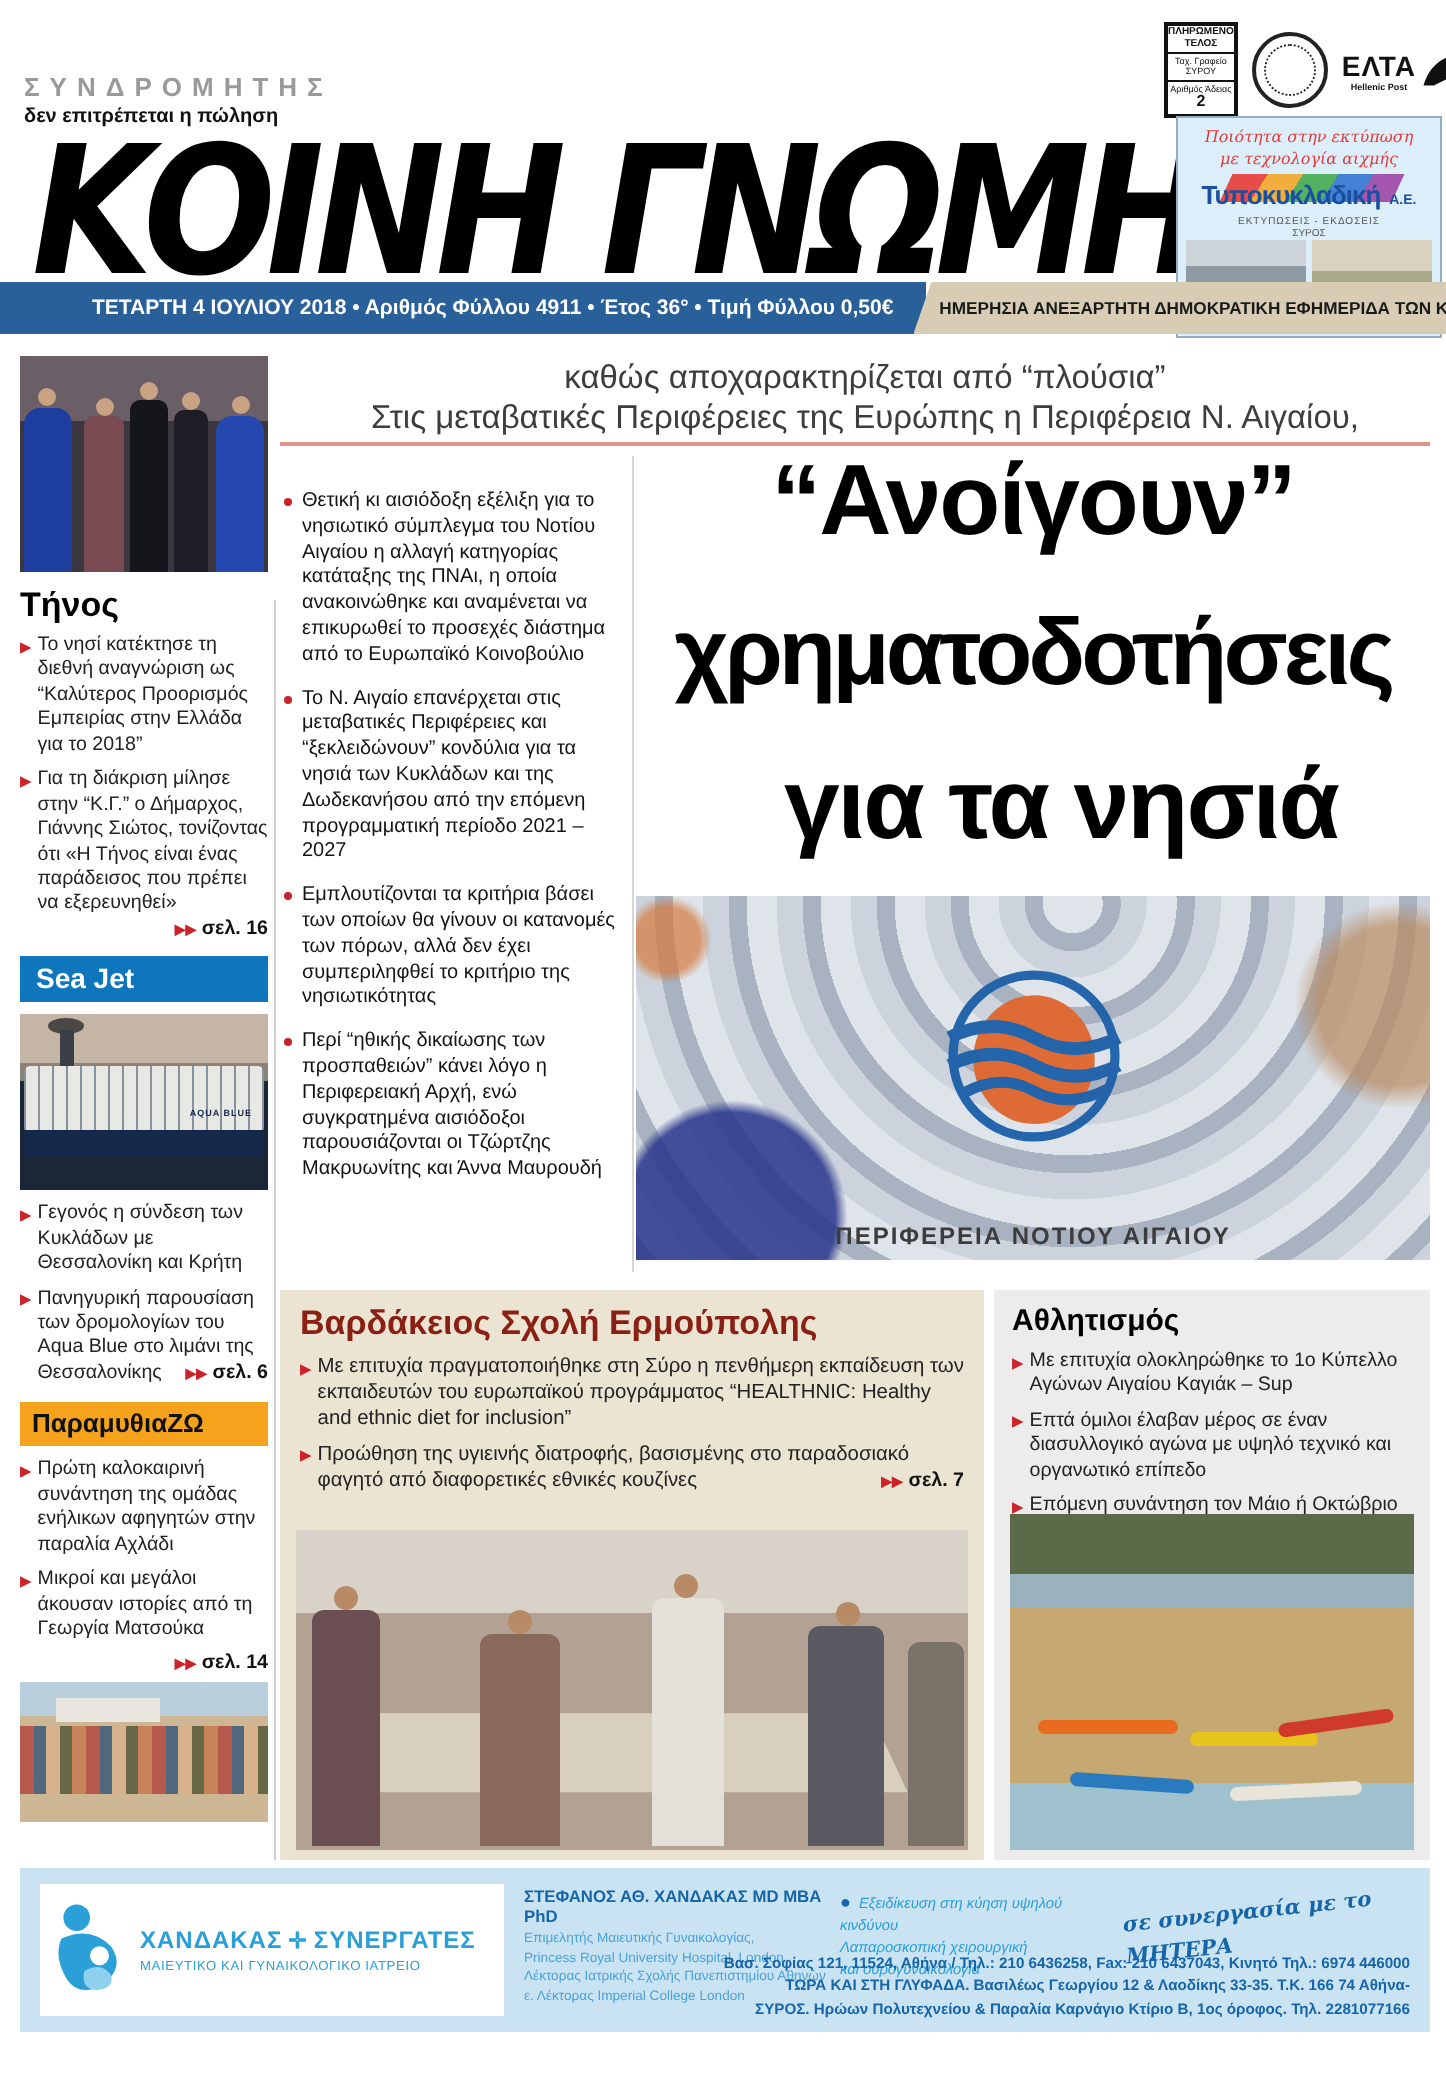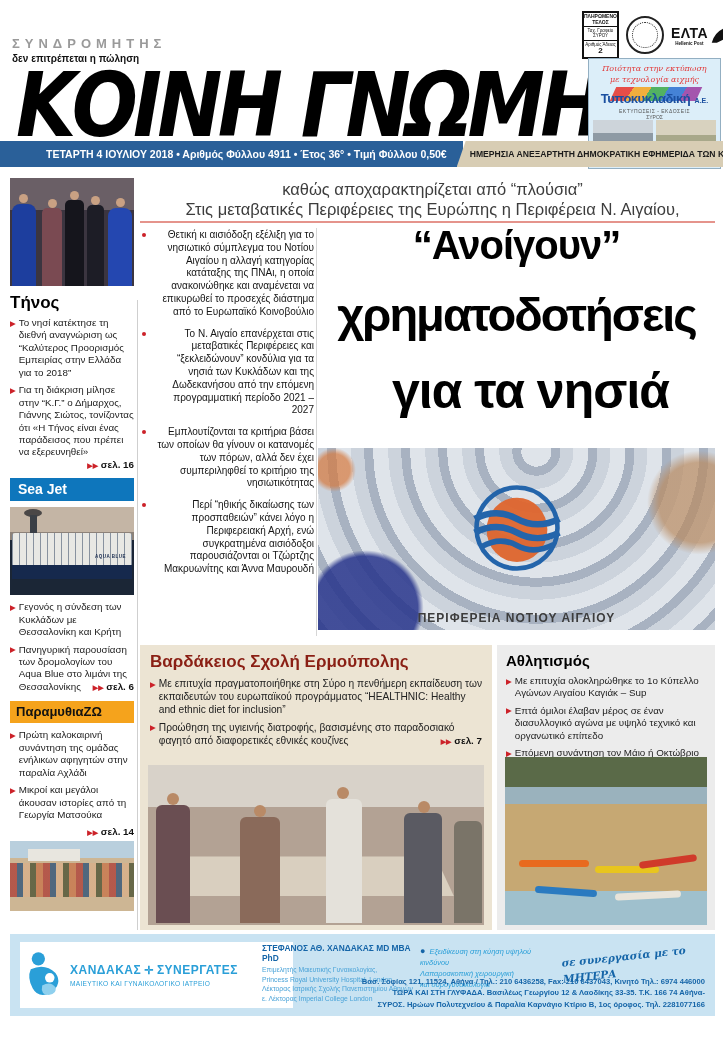--- a/index.html
+++ b/index.html
@@ -91,26 +91,26 @@
   .paramythiazo-header { background:#f5a31c; color:#111; font-weight:bold; font-size:13px; padding:3px 6px 4px; margin:8px 0 6px; }
   .beach-photo { width:124px; height:70px; background:linear-gradient(#b9cfdd 0 24%, #cdb694 24% 100%); margin-top:3px; }
   .bp-canopy { position:absolute; left:18px; top:8px; width:52px; height:12px; background:#e8e6df; }
   .bp-crowd { position:absolute; left:0; right:0; top:22px; height:34px;
     background:repeating-linear-gradient(90deg,#b0493f 0 7px,#3a5a7a 7px 13px,#d8b08a 13px 20px,#555a3a 20px 26px,#c87a50 26px 33px); opacity:.85; }
 
   
   .kicker { position:absolute; left:150px; top:179px; width:565px; text-align:center; font-size:16.5px; line-height:1.22; color:#3d3d3d; }
   .red-rule { position:absolute; left:140px; top:221px; width:575px; height:2px; background:#e5948c; }
 
-  .story-bullets { position:absolute; left:142px; top:229px; width:172px; height:412px; overflow:hidden;text-align:right; }
+  .story-bullets { position:absolute; left:142px; top:245px; width:172px; height:412px; overflow:hidden; }
   .story-bullet { position:relative; padding-left:9px; font-size:10px; line-height:1.28; color:#141414; margin-bottom:9px; }
   .story-bullet::before { content:""; position:absolute; left:0; top:4px; width:4px; height:4px; background:#cc2229; border-radius:50%; }
 
   .headline { position:absolute; left:318px; top:224px; width:397px; text-align:center; font-weight:900; color:#000; }
-  .hl1 { font-size:40px; line-height:1.05; letter-spacing:-1px; }
+  .hl1 { font-size:50px; line-height:1.05; letter-spacing:-1px; }
   .hl2 { font-size:47px; line-height:1.0; letter-spacing:-2px; margin-top:25px; }
   .hl3 { font-size:50px; line-height:1.0; letter-spacing:-1px; margin-top:28px;padding-left:28px; }
 
   .euro-photo { position:absolute; left:318px; top:448px; width:397px; height:182px; overflow:hidden;
     background:
       radial-gradient(circle at 12% 88%, rgba(39,52,139,.85) 0 52px, rgba(39,52,139,0) 58px),
       radial-gradient(circle at 96% 30%, rgba(185,138,95,.7) 0 40px, rgba(185,138,95,0) 52px),
       radial-gradient(circle at 4% 12%, rgba(214,120,60,.7) 0 16px, rgba(214,120,60,0) 22px),
       repeating-radial-gradient(circle at 55% 2%, #dfe4ea 0 15px, #a8b2c1 15px 24px, #ccd3dc 24px 37px);
   }
@@ -128,21 +128,21 @@
 
   .athletics { position:absolute; left:497px; top:645px; width:218px; height:285px; background:#ececec; padding:7px 9px; }
   .ath-title { color:#000; font-size:15px; font-weight:bold; margin-bottom:6px; }
   .athletics .side-item { font-size:9.8px; }
   .ath-photo { position:absolute; left:8px; right:8px; bottom:5px; height:168px;
     background:linear-gradient(#5a6a48 0 18%, #9ab2bd 18% 28%, #c6a873 28% 80%, #9fc0cd 80% 100%); }
   .kayak { position:absolute; height:7px; border-radius:4px; }
 
   
   .banner { position:absolute; left:10px; top:934px; width:705px; height:82px; background:#c9e3f2; }
-  .clinic-box { position:absolute; left:10px; top:8px; width:273px; height:66px; background:#fff; display:flex; align-items:center; padding:4px 6px; }
+  .clinic-box { position:absolute; left:10px; top:8px; width:232px; height:66px; background:#fff; display:flex; align-items:center; padding:4px 6px; }
   .clinic-text { margin-left:6px; }
   .clinic-name { color:#2a9fd8; font-weight:bold; font-size:12px; letter-spacing:0.5px; display:flex; align-items:center; gap:3px; white-space:nowrap; }
   .clinic-cross { font-size:11px; color:#2a9fd8; }
   .clinic-sub { color:#2a9fd8; font-size:6.6px; letter-spacing:0.3px; margin-top:3px; }
   .doctor-block { position:absolute; left:252px; top:9px; width:152px; }
   .doctor-name { color:#1565a8; font-weight:bold; font-size:8.4px; margin-bottom:2px; }
   .doctor-title { color:#4aa3d8; font-size:6.8px; line-height:1.4; }
   .specialty-block { position:absolute; left:410px; top:11px; width:142px; color:#2a9fd8; font-size:7.4px; line-height:1.45;font-style:italic; }
   .spec-dot { color:#1565a8; font-size:9px; margin-right:2px; }
   .partnership { position:absolute; left:552px; top:14px; width:150px; color:#1565a8; font-weight:bold; font-style:italic; font-size:10.5px; transform:rotate(-6deg); font-family:"DejaVu Serif", serif; line-height:1.5; }

